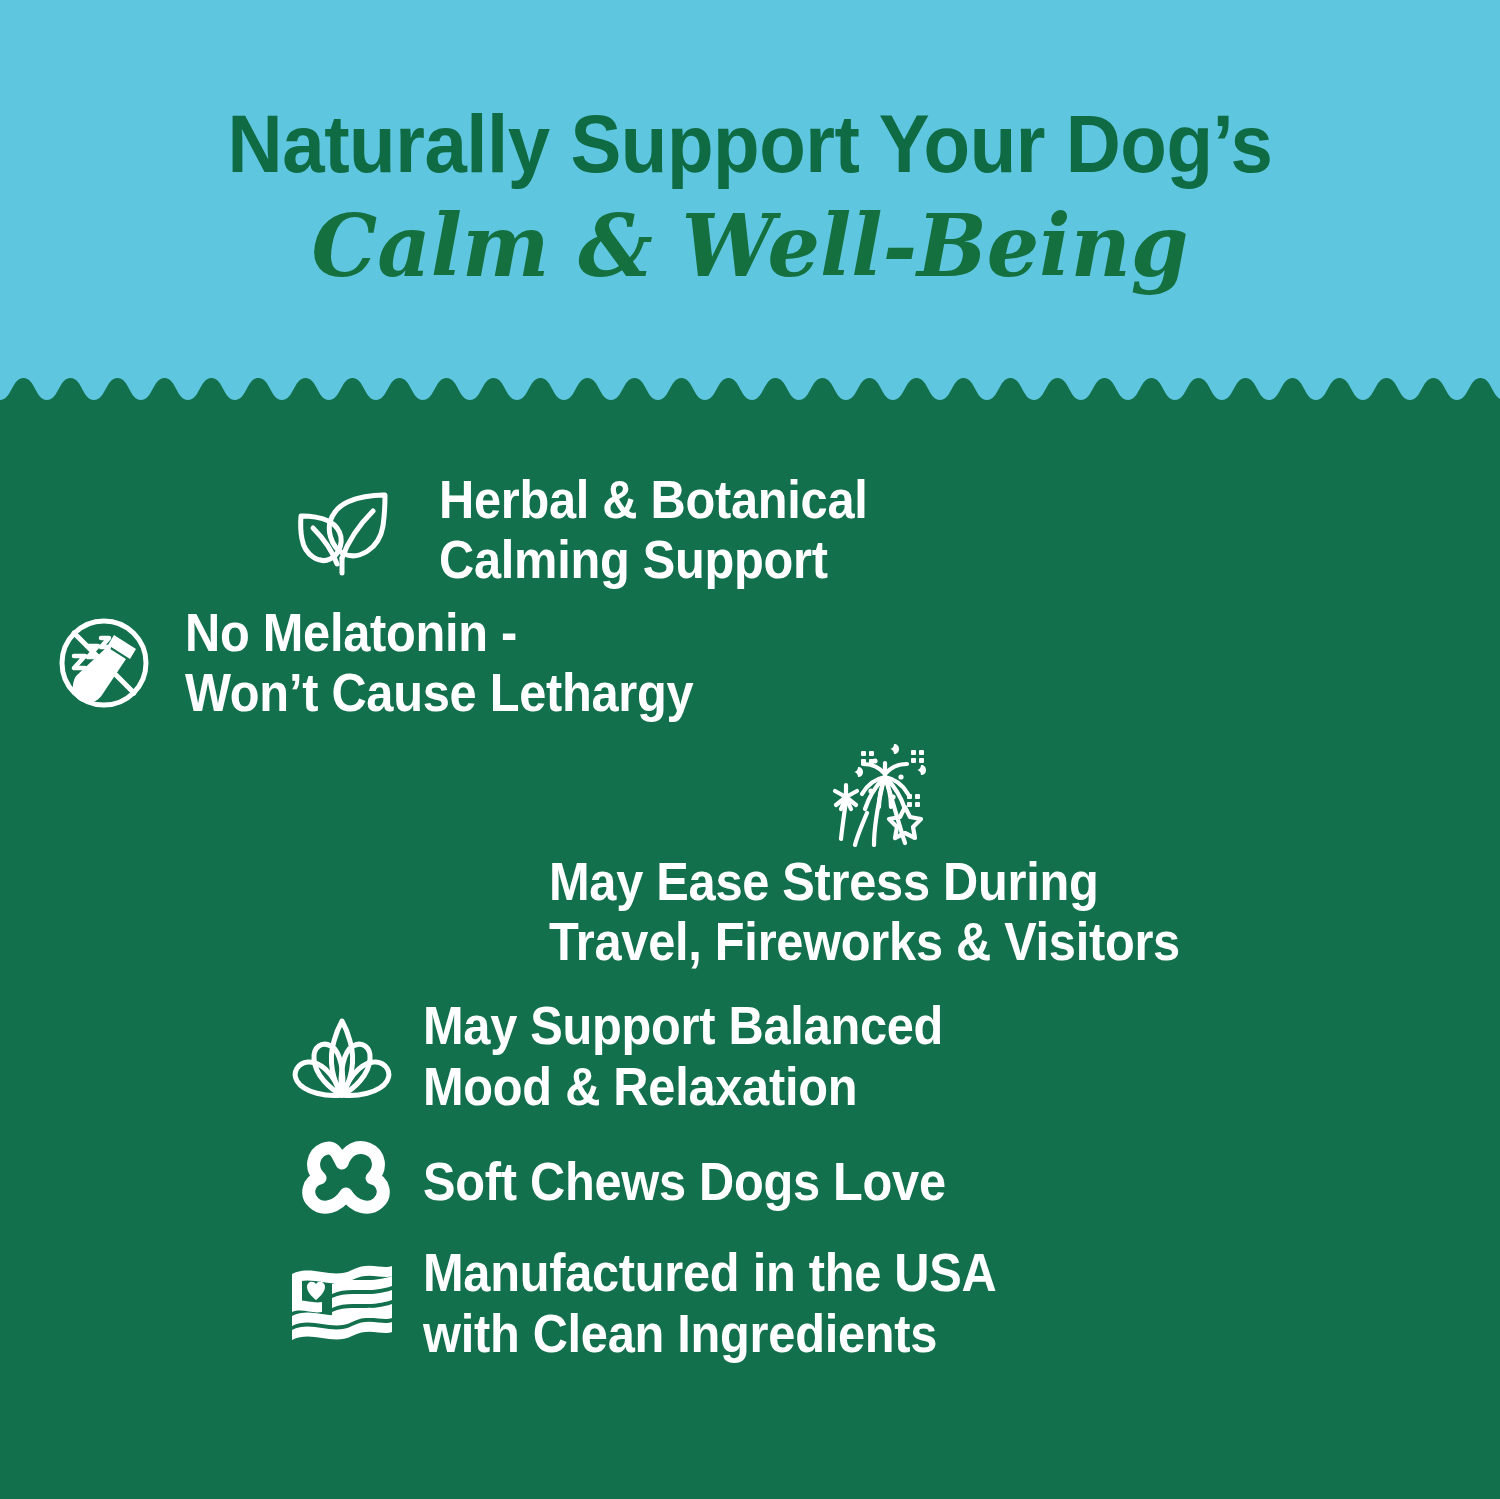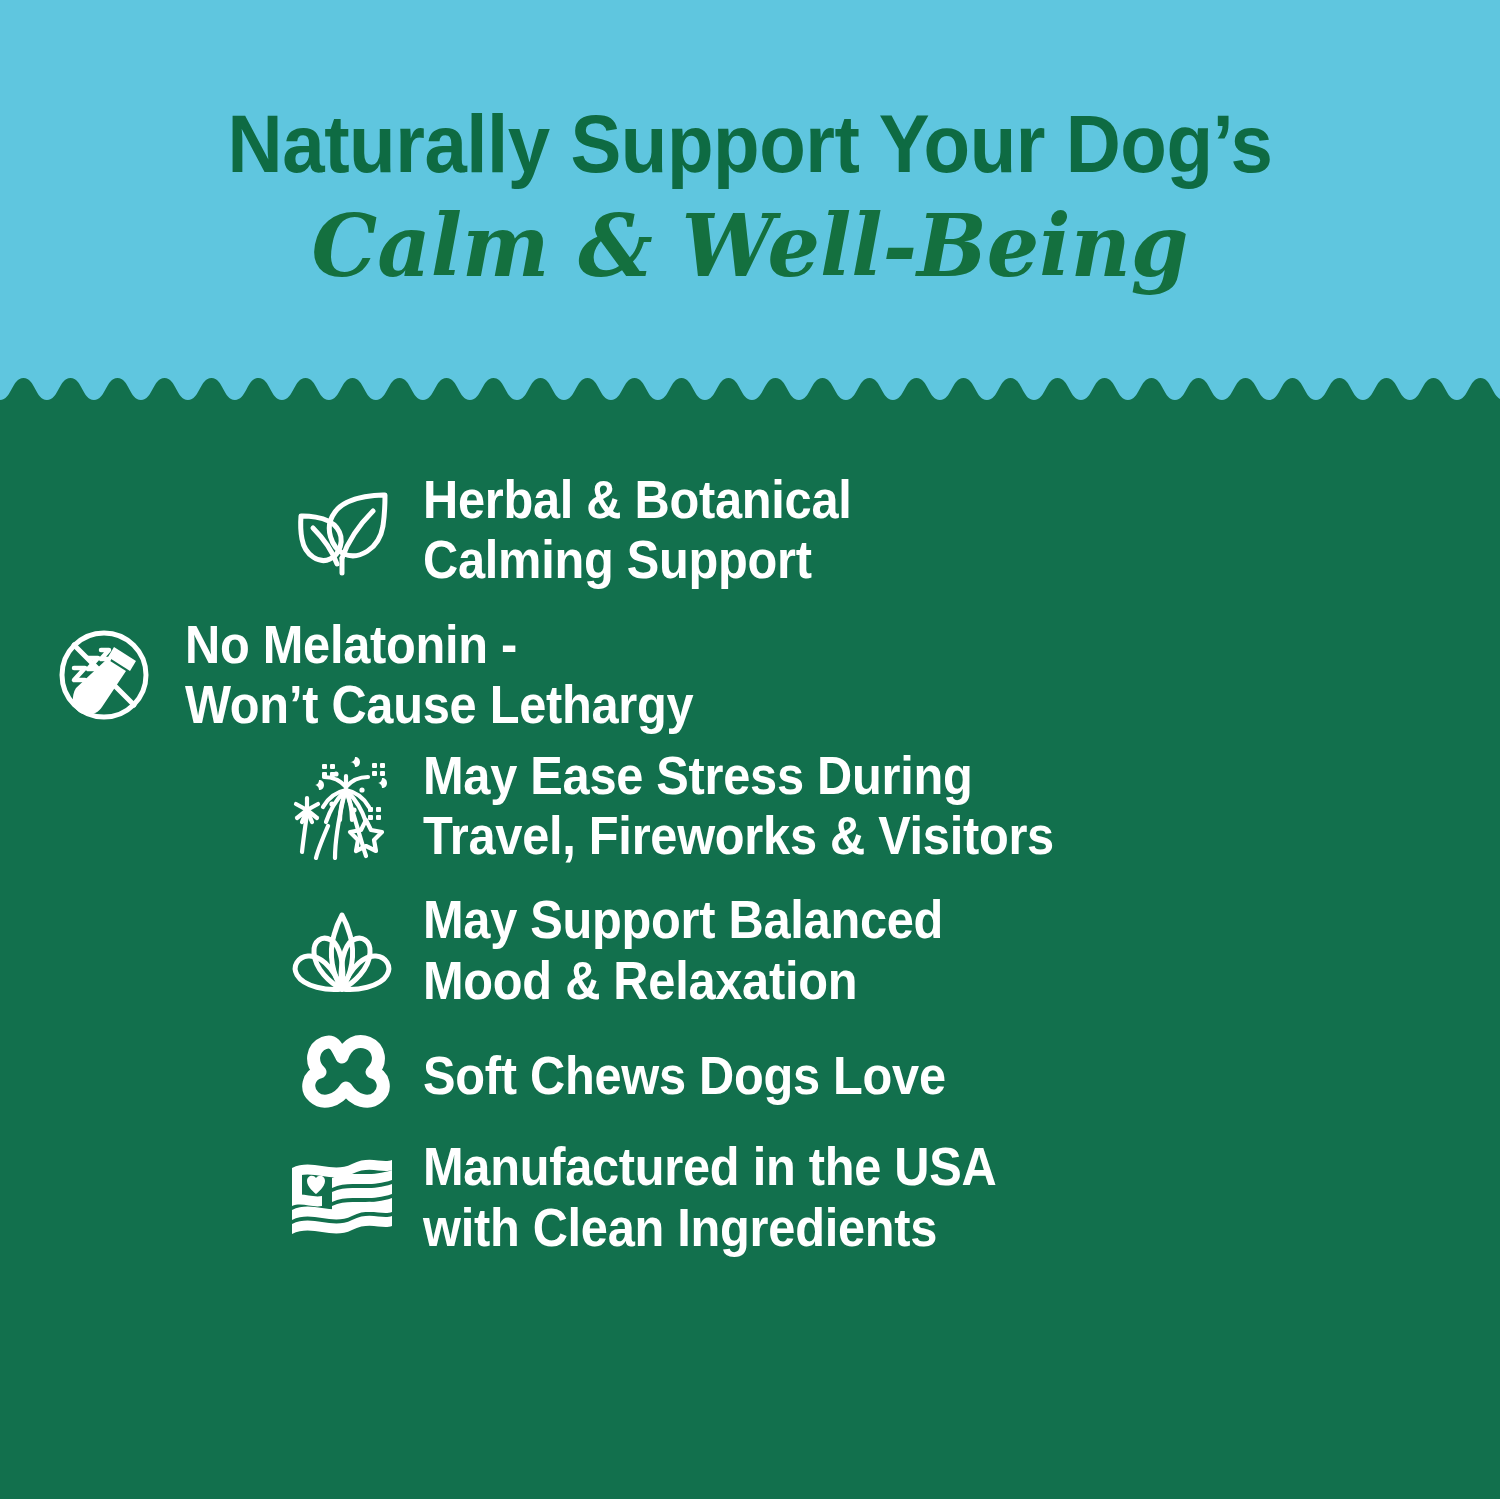--- a/index.html
+++ b/index.html
@@ -112,23 +112,23 @@
     font-weight: bold;
     font-size: 53px;
     line-height: 1.14;
     letter-spacing: -0.3px;
     transform: scaleX(0.92);
     transform-origin: left center;
     white-space: pre-line;
   }
 
   
-  .row-0 { margin-bottom: 24px; }
+  .row-0 { margin-bottom: 12px; gap: 16px; }
   .row-1 { margin-bottom: 10px; padding-left: 45px; }
-  .row-2 { margin-bottom: 20px; }
+  .row-2 { margin-bottom: 20px; flex-direction: column; }
   .row-3 { margin-bottom: 6px; margin-top: 24px; }
   .row-4 { margin-bottom: 2px; }
   .row-5 { margin-bottom: 12px; }
 </style>
 </head>
 <body>
 
 <div id="page">
 
   <div id="header-band"></div>

